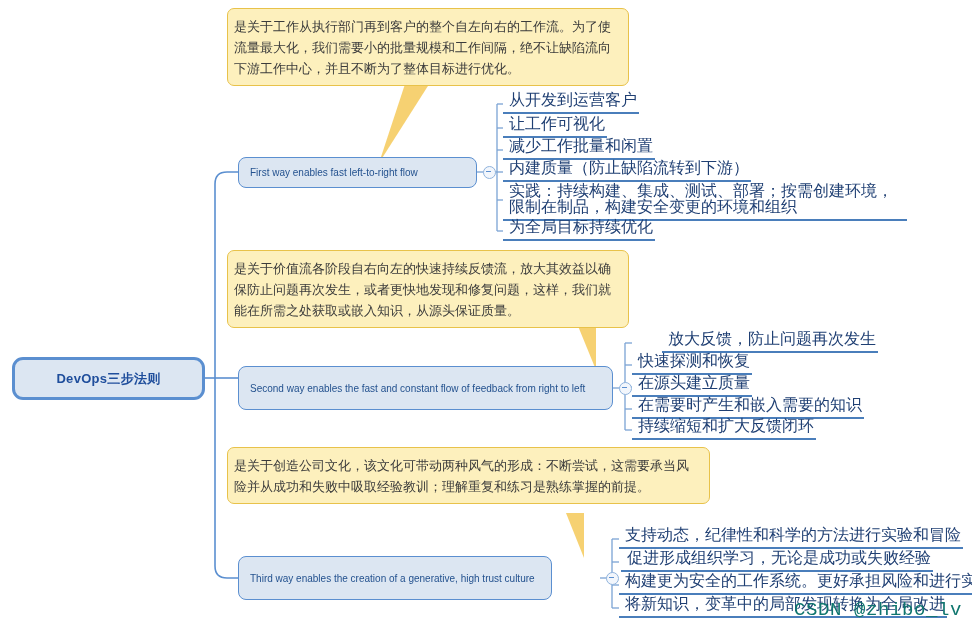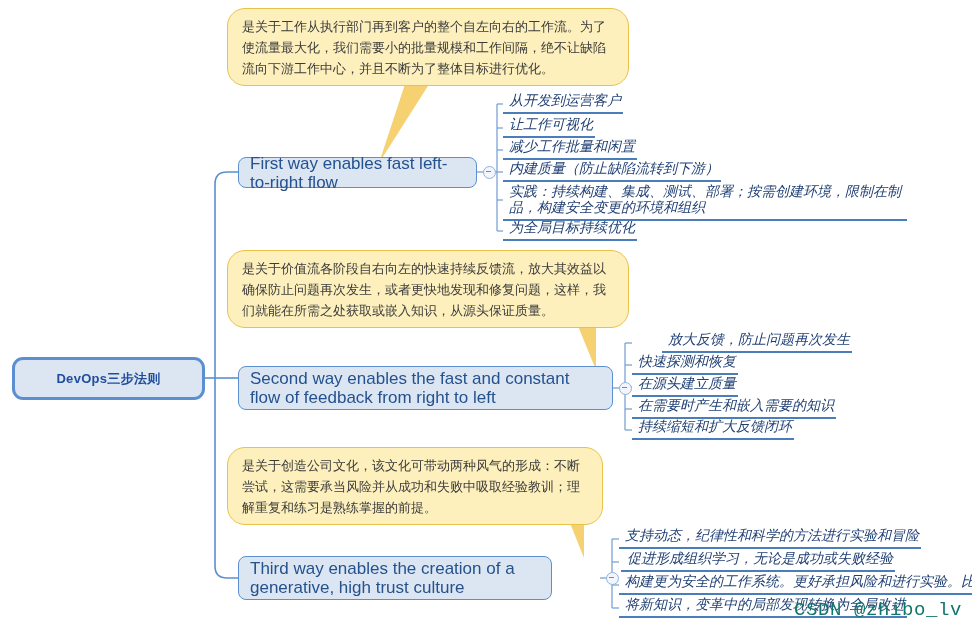--- a/index.html
+++ b/index.html
@@ -29,53 +29,52 @@
   }
 
   
   .branch-node{
     position:absolute;
     box-sizing:border-box;
     background:#dce6f2;
     border:1.5px solid #5b8fd0;
     border-radius:8px;
     color:#24528f;
-    font-size:17px;
+    font-size:10px;
     line-height:19px;
     padding:7px 11px;
     display:flex;align-items:center;
   }
   .branch-node.two-line{padding:6px 11px;}
 
   
   .note{
     position:absolute;
     box-sizing:border-box;
     background:#fdf0bd;
     border:1.5px solid #e8c24a;
-    border-radius:18px;
+    border-radius:7px;
     color:#3b3b3b;
     font-size:13px;
     line-height:21px;
-    padding:7px 11px 6px 14px;
+    padding:7px 11px 6px 6px;
     font-family:"DejaVu Sans","Liberation Sans",sans-serif;
   }
 
   
   .leaf{
     position:absolute;
     box-sizing:border-box;
     color:#1f3f73;
-    font-size:14px;
+    font-size:16px;
     line-height:16px;
     padding:3px 2px 4px 6px;
     border-bottom:2.5px solid #4a7ebb;
     white-space:nowrap;
     font-family:"DejaVu Sans","Liberation Sans",sans-serif;
-    font-style:italic;
   }
   .leaf.wrap{white-space:normal;}
 
   
   .toggle{
     position:absolute;
     width:11px;height:11px;
     border:1px solid #8fb3dd;
     border-radius:50%;
     background:#f2f6fc;
@@ -165,21 +164,21 @@
     <span>Second way enables the fast and constant flow of feedback from right to left</span>
   </div>
   <div class="toggle" style="left:619px;top:382px;"></div>
 
   <div class="leaf" style="left:632px;top:328px;margin-left:30px;">放大反馈，防止问题再次发生</div>
   <div class="leaf" style="left:632px;top:350px;">快速探测和恢复</div>
   <div class="leaf" style="left:632px;top:372px;">在源头建立质量</div>
   <div class="leaf" style="left:632px;top:394px;">在需要时产生和嵌入需要的知识</div>
   <div class="leaf" style="left:632px;top:415px;">持续缩短和扩大反馈闭环</div>
 
-  <div class="note" style="left:227px;top:447px;width:376px;">
+  <div class="note" style="left:227px;top:447px;width:483px;">
     <span>是关于创造公司文化，该文化可带动两种风气的形成：不断尝试，这需要承当风险并从成功和失败中吸取经验教训；理解重复和练习是熟练掌握的前提。</span>
   </div>
 
   <div class="branch-node two-line" style="left:238px;top:556px;width:314px;height:44px;">
     <span>Third way enables the creation of a generative, high trust culture</span>
   </div>
   <div class="toggle" style="left:606px;top:572px;"></div>
 
   <div class="leaf" style="left:619px;top:524px;">支持动态，纪律性和科学的方法进行实验和冒险</div>
   <div class="leaf" style="left:621px;top:547px;">促进形成组织学习，无论是成功或失败经验</div>

